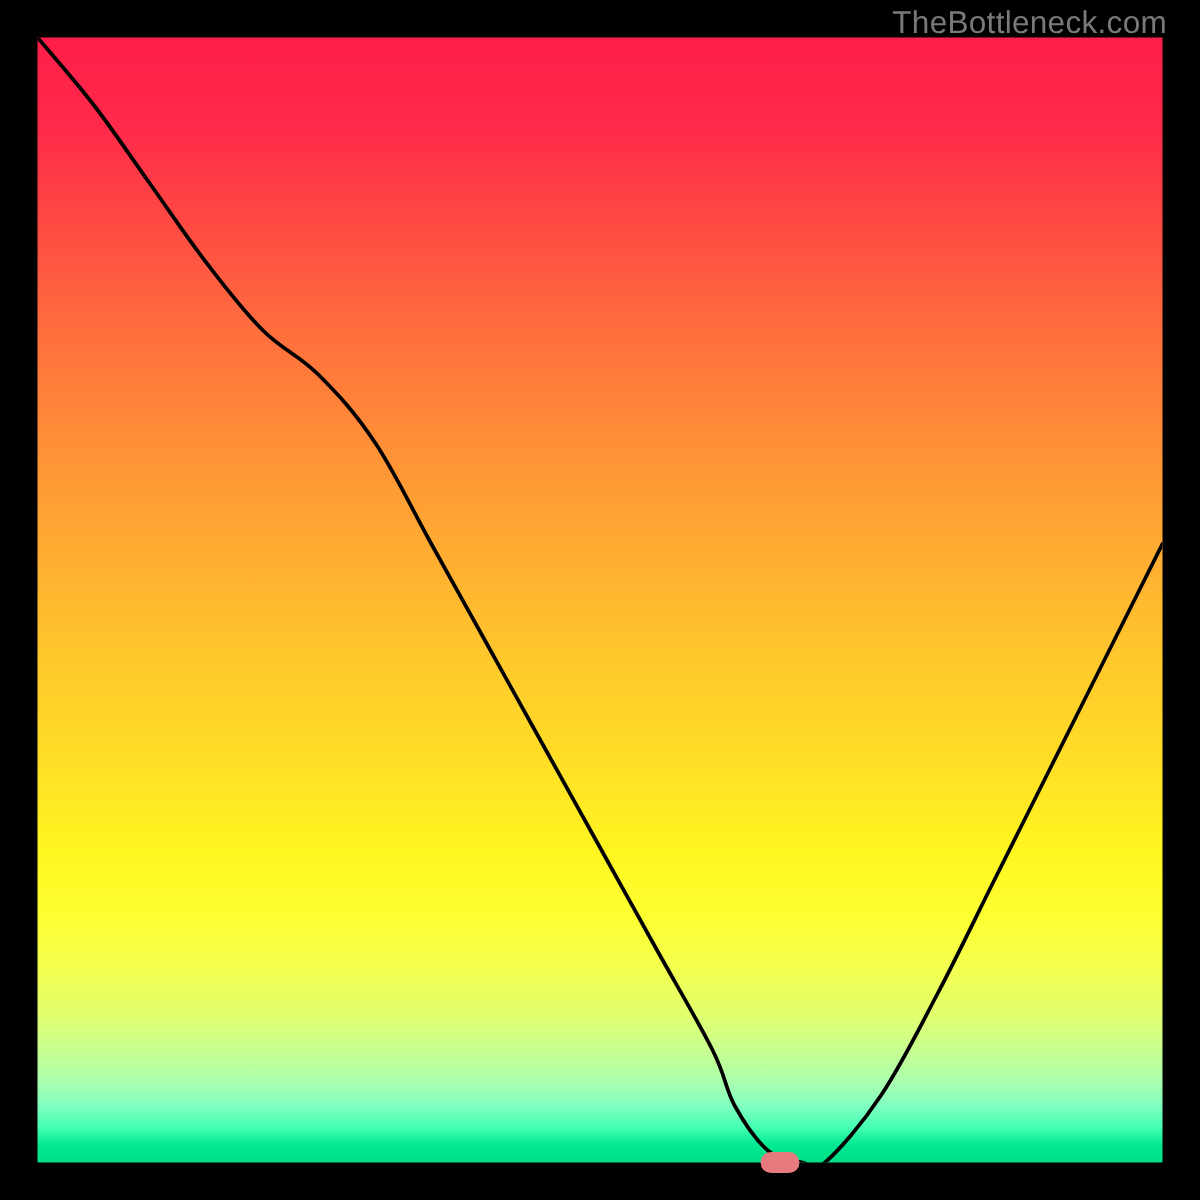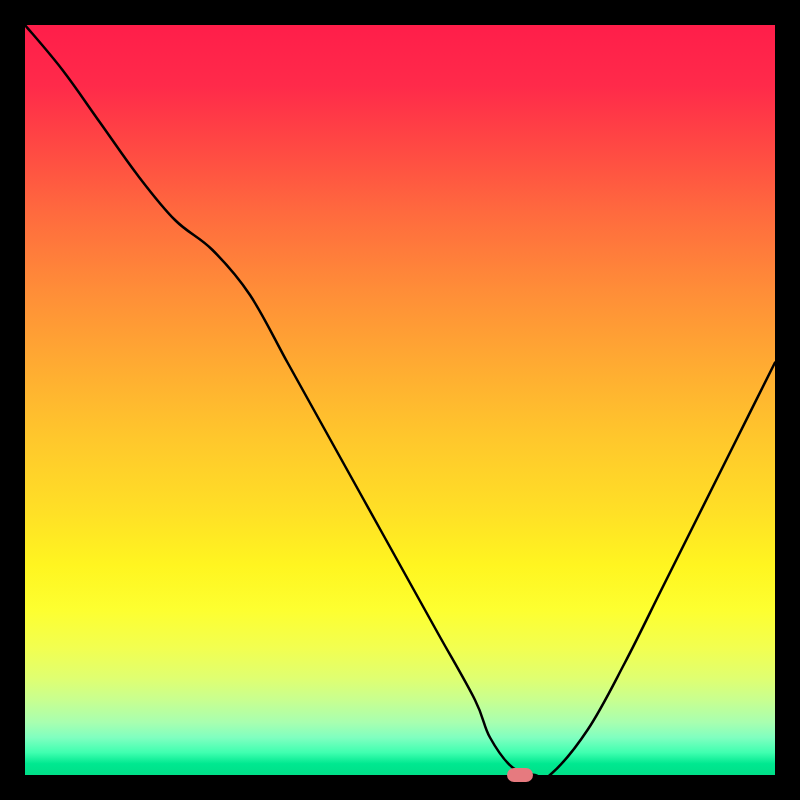--- a/index.html
+++ b/index.html
@@ -76,13 +76,14 @@
 <div class="chart-container">
 
   <div class="gradient-area"></div>
 
   <svg class="curve" viewBox="0 0 750 750" preserveAspectRatio="none">
     <path id="curve-path" fill="none" stroke="#000000" stroke-width="2.5" stroke-linecap="round" stroke-linejoin="round" d="M 0 0 C 6.75 8.1, 24 27.45, 37.5 45 C 51 62.55, 61.5 78.6, 75 97.5 C 88.5 116.4, 99 132.45, 112.5 150 C 126 167.55, 136.5 181.5, 150 195 C 163.5 208.5, 174 211.5, 187.5 225 C 201 238.5, 211.5 249.75, 225 270 C 238.5 290.25, 249 313.19999999999993, 262.5 337.49999999999994 C 276 361.79999999999995, 286.5 380.7, 300 405 C 313.5 429.3, 324 448.2, 337.5 472.5 C 351 496.8, 361.5 515.7, 375 540 C 388.5 564.3, 399.00000000000006 583.2, 412.50000000000006 607.5 C 426.00000000000006 631.8, 440.55 656.1, 450 675 C 459.45 693.9, 458.25 700.35, 465 712.5 C 471.75 724.65, 479.4 735.75, 487.5 742.5 C 495.6 749.25, 503.25000000000006 748.65, 510.00000000000006 750 C 516.75 751.35, 515.55 758.1, 525 750 C 534.45 741.9, 549 725.25, 562.5 705 C 576 684.75, 586.5 663.15, 600 637.5 C 613.5 611.85, 624 589.5, 637.5 562.5 C 651 535.5, 661.5 514.5, 675 487.5 C 688.5 460.5, 699 439.5, 712.5 412.5 C 726 385.5, 743.25 350.99999999999994, 750 337.49999999999994"></path>
   </svg>
 
   <div class="marker" id="marker" style="left: 520px; top: 775px; background: rgb(230, 122, 127);"></div>
 
+  <div class="watermark">TheBottleneck.com</div>
 </div>
 
 </body></html>

